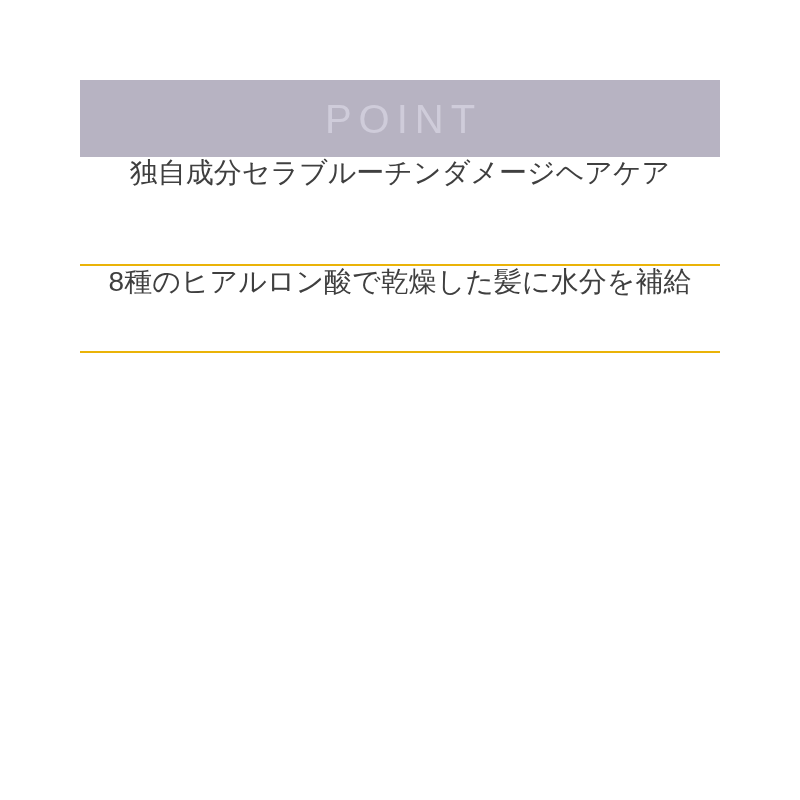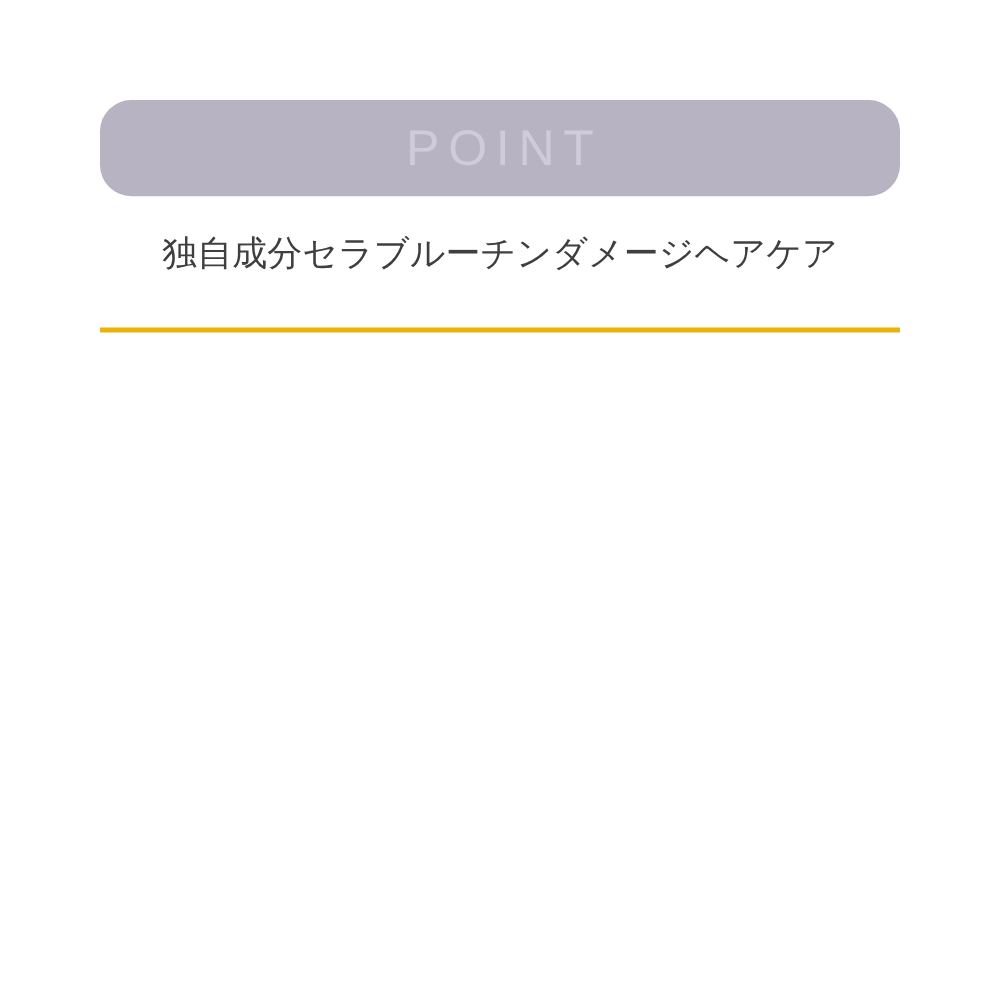--- a/index.html
+++ b/index.html
@@ -22,39 +22,38 @@
     left: 80px;
     top: 80px;
     width: 640px;
   }
   .point-header {
     height: 77px;
     background: #b7b3c2;
     display: flex;
     align-items: center;
     justify-content: center;
-    border-radius: 25px;
   }
   .point-header .title {
     font-size: 40px;
     font-weight: 300;
     letter-spacing: 7px;
     padding-left: 7px; 
     color: #cfccda;
     line-height: 1;
   }
   .point-list {
     width: 100%;
   }
   .point-row {
     box-sizing: border-box;
     height: 87px;
-    border-bottom: 4px solid #eab308;
+    border-bottom: 2px solid #eab308;
     display: flex;
-    align-items: center;
+    align-items: flex-start;
     justify-content: center;
     padding-bottom: 12px;
   }
   .point-row.first {
     height: 109px;
   }
   .point-text {
     font-size: 28px;
     line-height: 1.15;
     color: #3f3f3f;
@@ -68,16 +67,19 @@
   <div class="point-panel">
 
     <div class="point-header">
       <div class="title">POINT</div>
     </div>
 
     <div class="point-list">
       <div class="point-row first">
         <div class="point-text">独自成分セラブルーチンダメージヘアケア</div>
       </div>
+      <div class="point-row">
+        <div class="point-text">8種のヒアルロン酸で乾燥した髪に水分を補給</div>
+      </div>
     </div>
 
   </div>
 </div>
 
 </body></html>

